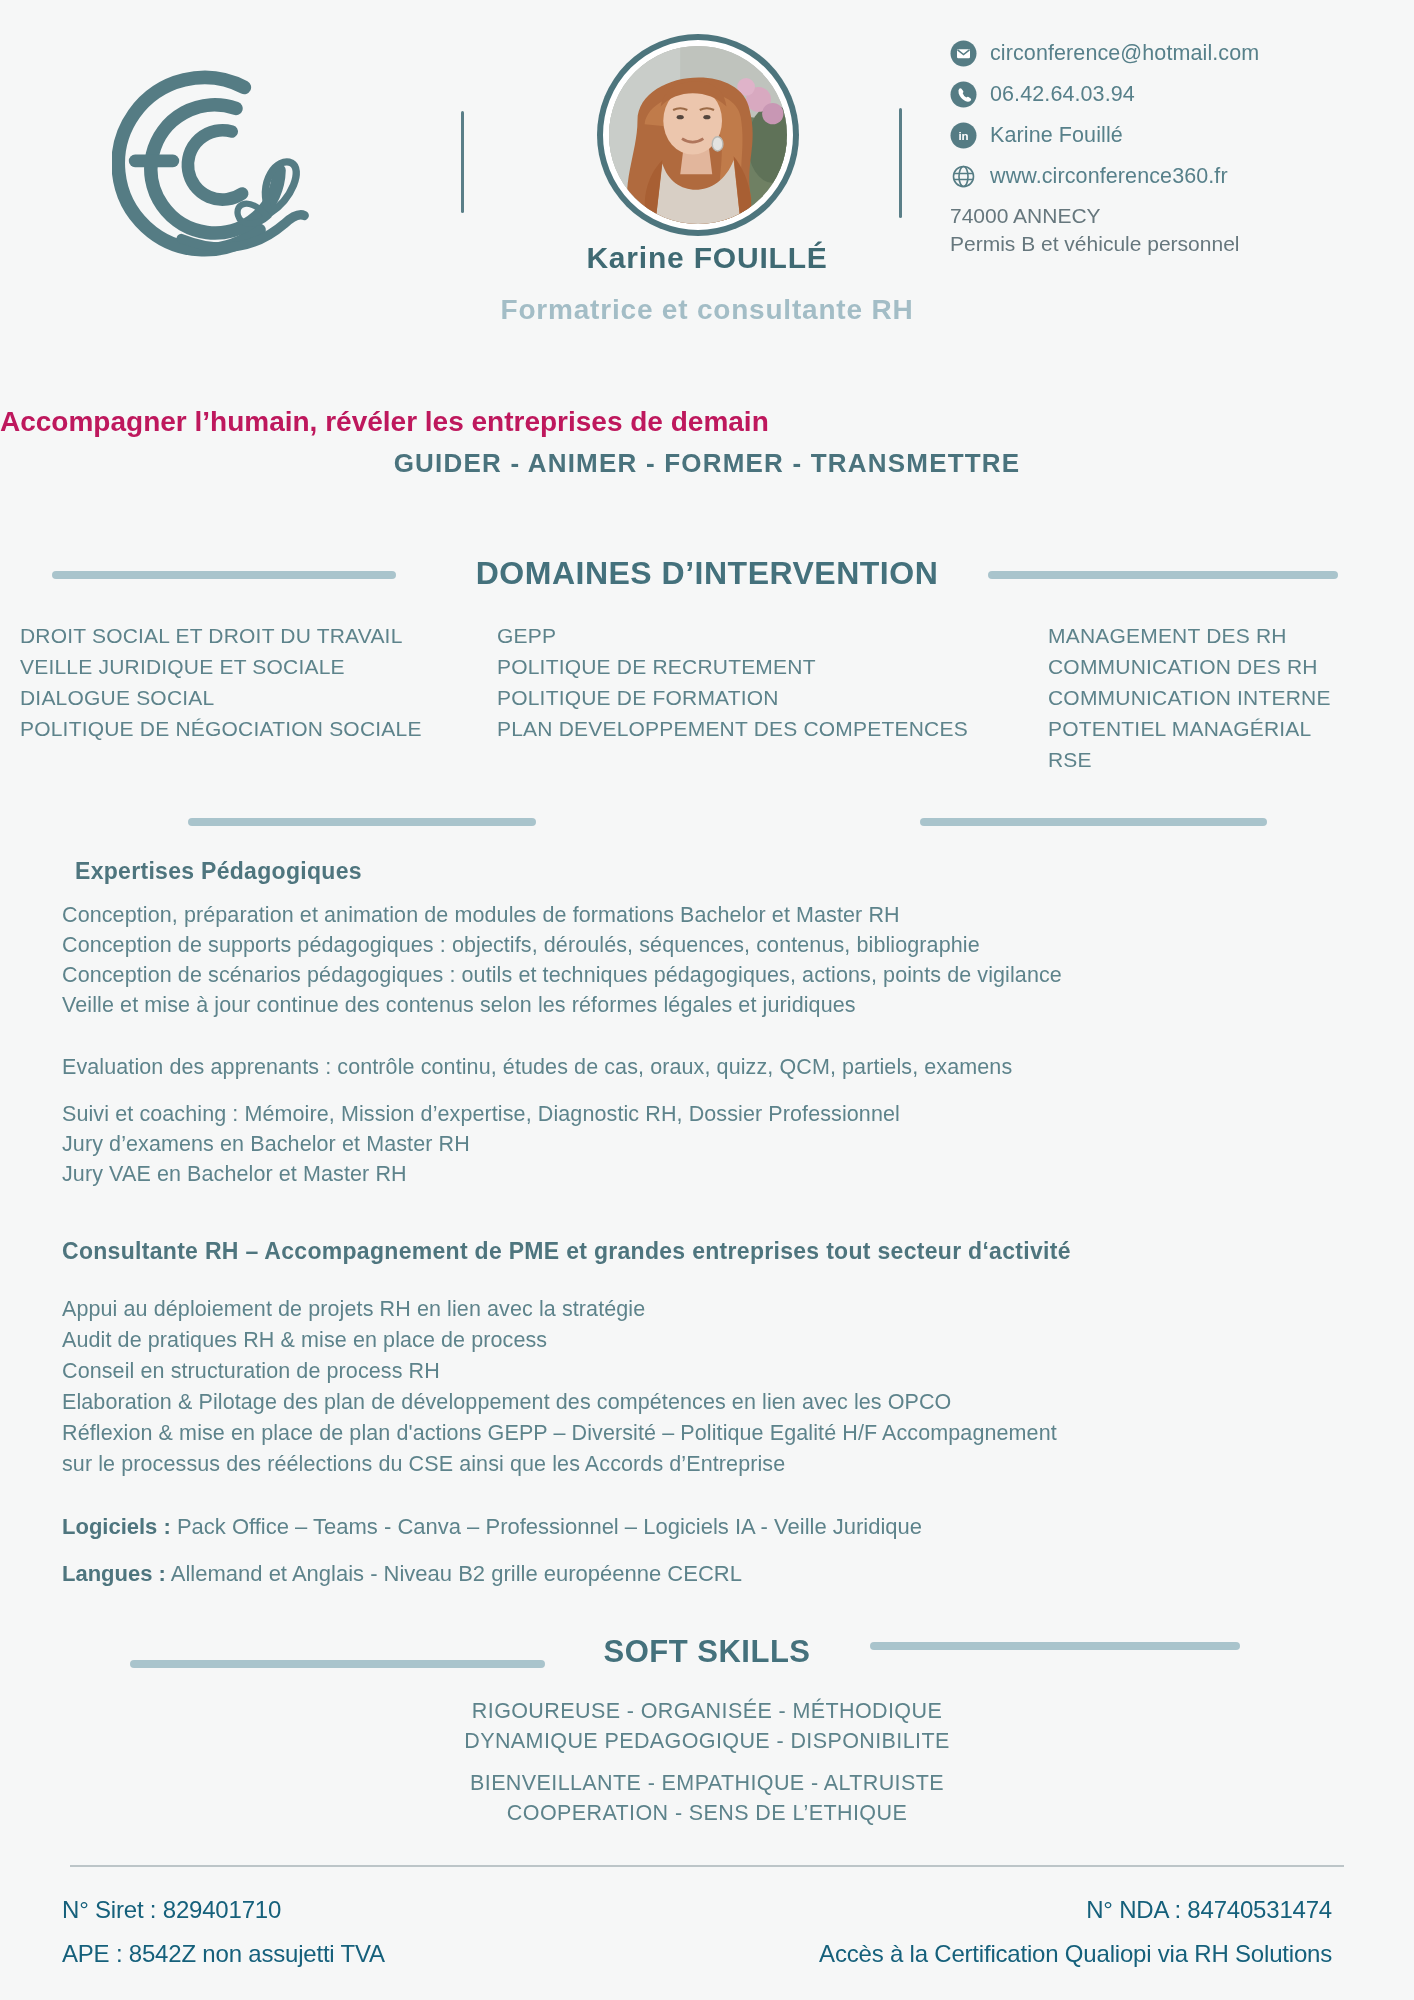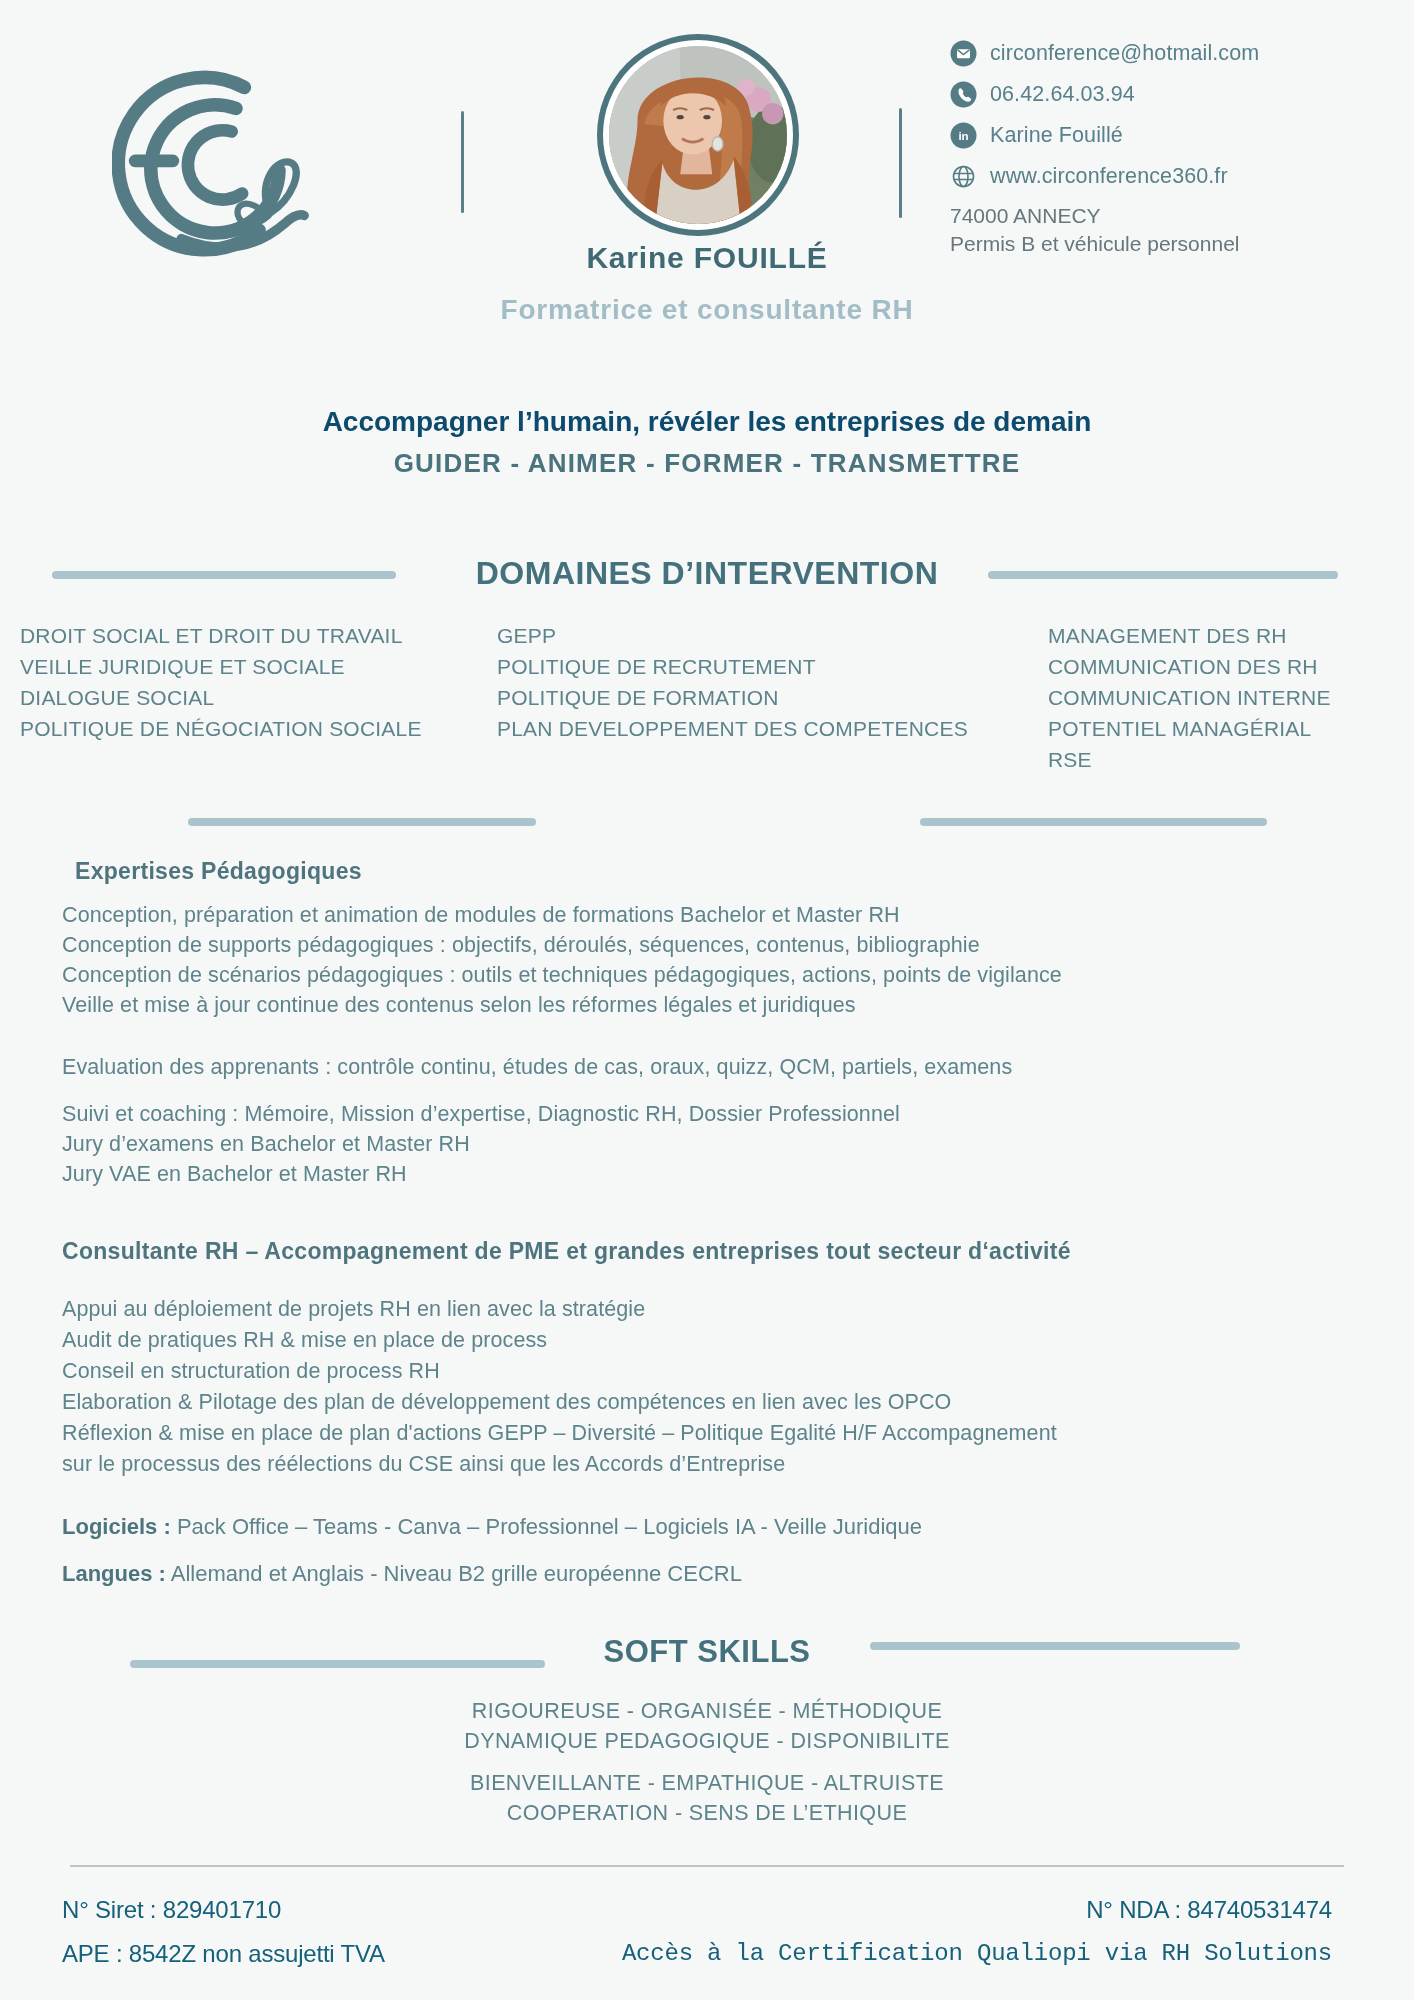--- a/index.html
+++ b/index.html
@@ -37,22 +37,22 @@
   .c-row svg{flex:0 0 auto;display:block;}
   .c-text{font-size:21.5px;color:#57808a;letter-spacing:.1px;white-space:nowrap;}
   .address{margin-top:11px;font-size:21px;color:#66777d;line-height:28px;}
 
   .name{position:absolute;left:0;right:0;top:233px;text-align:center;
     font-size:30px;font-weight:bold;color:var(--name);letter-spacing:.8px;}
   .role{position:absolute;left:0;right:0;top:286px;text-align:center;
     font-size:28px;font-weight:bold;color:var(--role);letter-spacing:.8px;}
 
   
-  .tagline1{position:absolute;left:0;right:0;top:398px;text-align:center;
-    font-size:28px;font-weight:bold;color:#0c4a6e;}
+  .tagline1{position:absolute;left:0;right:0;top:398px;text-align:left;
+    font-size:28px;font-weight:bold;color:#be185d;}
   .tagline2{position:absolute;left:0;right:0;top:440px;text-align:center;
     font-size:26px;font-weight:bold;color:#4a737d;letter-spacing:1.2px;}
 
   
   .sec-heading{position:absolute;left:0;right:0;text-align:center;
     font-size:32px;font-weight:bold;color:var(--heading);letter-spacing:.5px;}
   .h-domaines{top:547px;}
   .h-competences{top:792px;}
   .h-soft{top:1626px;font-size:31px;}
   .bar{position:absolute;height:8px;border-radius:4px;background:var(--bar);}
@@ -88,21 +88,21 @@
     font-size:21.5px;line-height:30px;color:var(--body);letter-spacing:.4px;}
   .skills1{top:1688px;}
   .skills2{top:1760px;}
 
   
   .f-divider{position:absolute;left:70px;top:1857px;width:1274px;height:2px;background:#bcc5c8;}
   .f-item{position:absolute;font-size:24px;color:var(--footer);letter-spacing:-.2px;white-space:nowrap;}
   .f-siret{left:62px;top:1888px;}
   .f-nda{right:82px;top:1888px;}
   .f-ape{left:62px;top:1932px;}
-  .f-qualiopi{right:82px;top:1932px;font-family:Liberation Mono, monospace;}
+  .f-qualiopi{right:82px;top:1932px;}
 </style>
 </head>
 <body>
 
 <div class="page">
 
   <div class="logo">
     <svg viewBox="0 0 200 200">
       <g fill="none" stroke="#557c84" stroke-linecap="round">
         <path d="M 126 28 A 82 82 0 1 0 140 164" stroke-width="13"></path>

